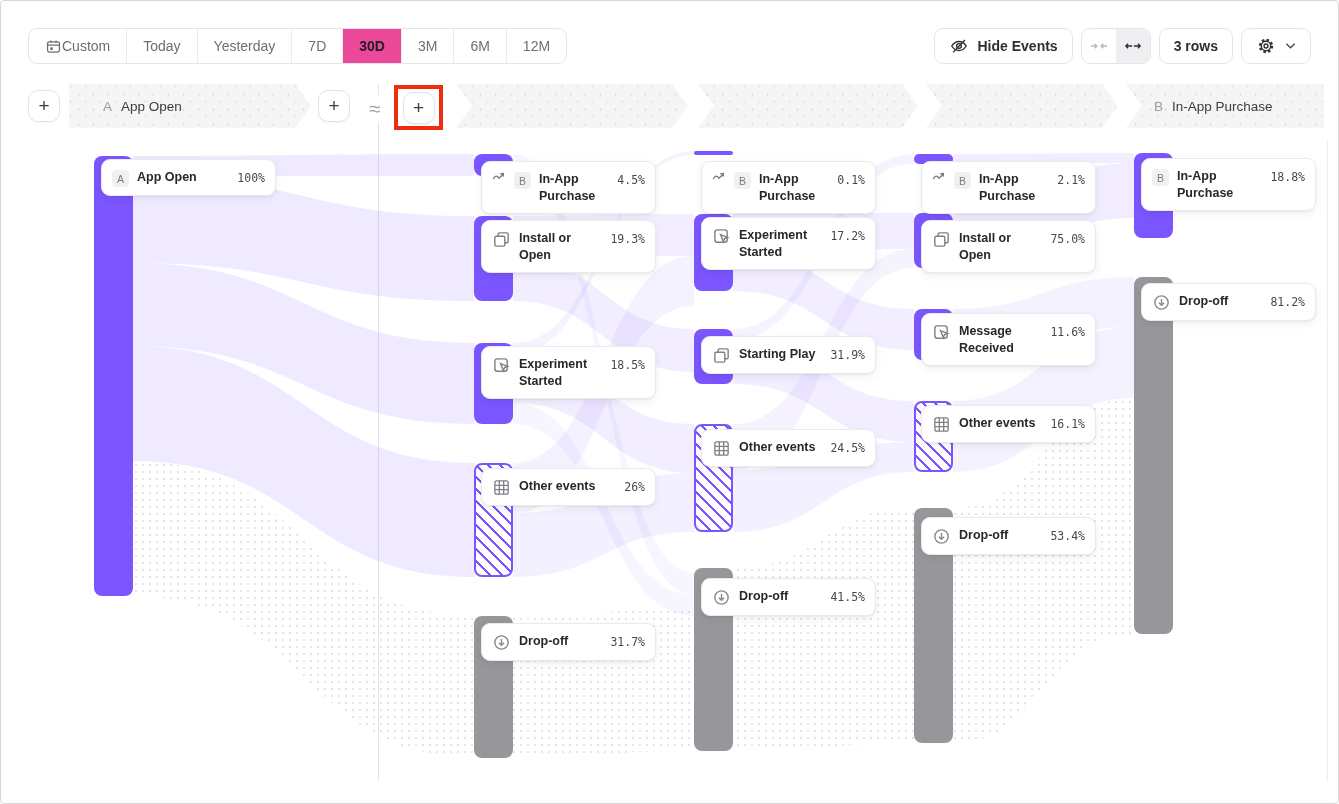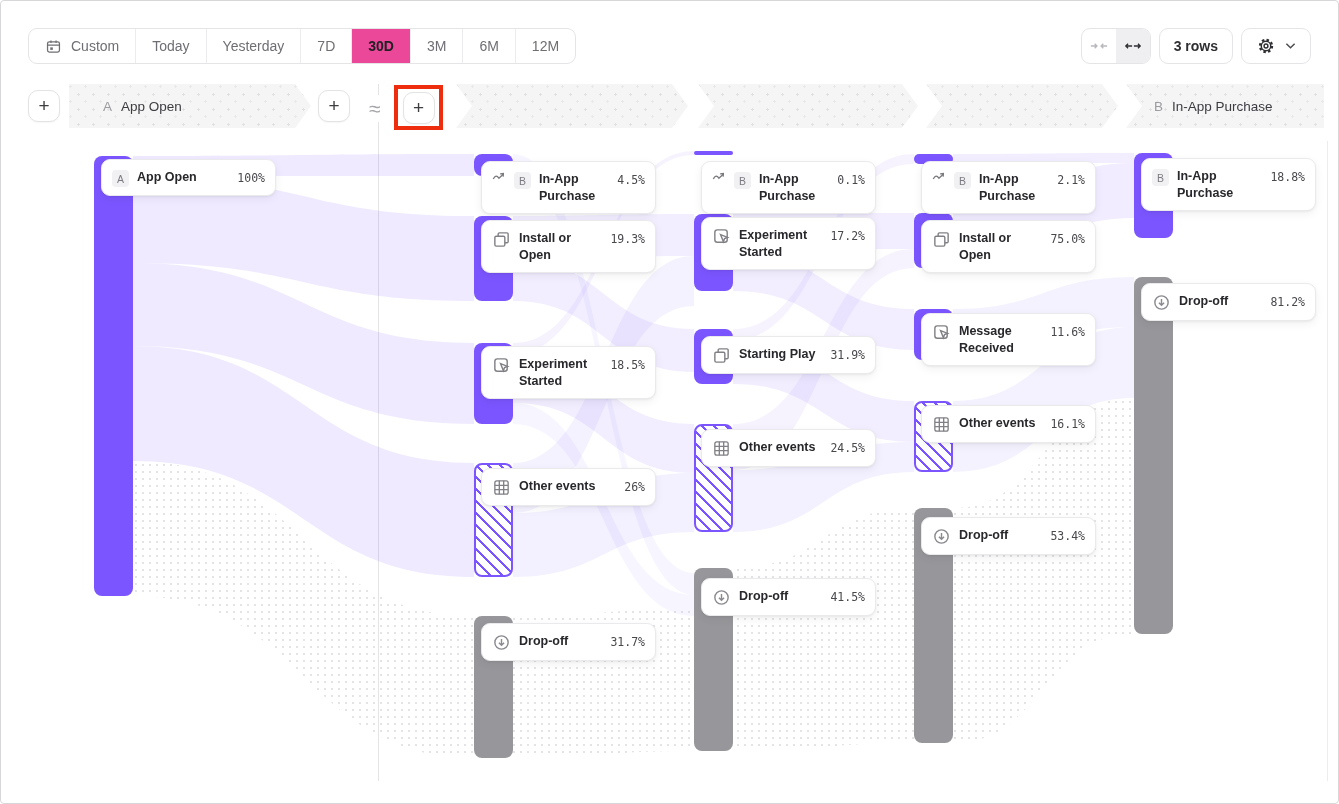--- a/index.html
+++ b/index.html
@@ -6,21 +6,21 @@
   html,body { margin:0; padding:0; background:#fff; }
   body { font-family:"Liberation Sans", sans-serif; }
   .page { position:relative; width:1339px; height:804px; background:#fff;
           border:1px solid #d7d7da; border-radius:4px; overflow:hidden; }
 
   
   .toolbar { position:absolute; left:27px; right:27px; top:27px; height:36px;
              display:flex; justify-content:space-between; z-index:6; }
   .dateseg { display:flex; align-items:stretch; height:36px; border:1px solid #e5e5e8;
              border-radius:9px; background:#fff; overflow:hidden; }
-  .dateseg .item { display:flex; align-items:center; gap:9px; padding:0 16px;
+  .dateseg .item { display:flex; align-items:center; padding:0 16px;
                    font-size:14px; color:#6e6e74; border-right:1px solid #ececef;
                    cursor:pointer; white-space:nowrap; }
   .dateseg .item:last-child { border-right:none; }
   .dateseg .item.selected { background:#ec4899; color:#212125; font-weight:700; }
   .toolbar-right { display:flex; gap:8px; }
   .btn { display:flex; align-items:center; gap:9px; height:36px; padding:0 14px;
          border:1px solid #e5e5e8; border-radius:9px; background:#fff;
          font-size:14px; color:#2e2e33; font-weight:600; cursor:pointer; white-space:nowrap; }
   .seg2 { display:flex; height:36px; border:1px solid #e5e5e8; border-radius:9px;
           background:#fff; overflow:hidden; }
@@ -104,20 +104,30 @@
           <span>3M</span>
         </div>
         <div class="item">
           <span>6M</span>
         </div>
         <div class="item">
           <span>12M</span>
         </div>
       </div>
     <div class="toolbar-right">
+      <div class="btn">
+        <span class="icn">
+            <svg viewBox="0 0 22 22" width="20" height="20" fill="none" stroke="#2f2f33" stroke-width="1.5">
+              <path d="M3 11c2.2-3.4 5-5 8-5s5.8 1.6 8 5c-2.2 3.4-5 5-8 5s-5.8-1.6-8-5z"></path>
+              <circle cx="11" cy="11" r="2.6"></circle>
+              <path d="M4.5 18L17.5 4.5"></path>
+            </svg>
+          </span>
+        <span>Hide Events</span>
+      </div>
       <div class="seg2">
         <div class="cell">
           <span class="icn">
               <svg viewBox="0 0 20 12" width="18" height="12" fill="none" stroke="#b8b8bd" stroke-width="1.5">
                 <path d="M1 6h6.5M5.2 3.5L7.7 6 5.2 8.5"></path>
                 <path d="M19 6h-6.5M14.8 3.5L12.3 6l2.5 2.5"></path>
               </svg>
             </span>
         </div>
         <div class="cell on">

